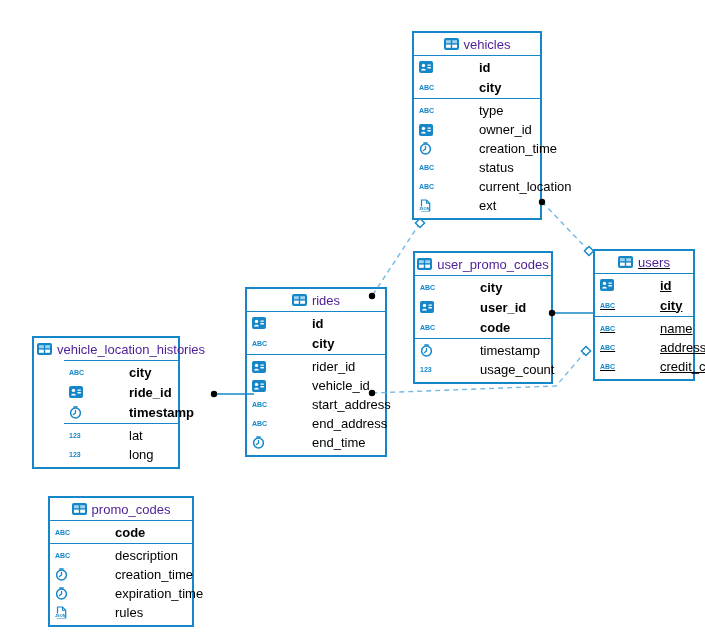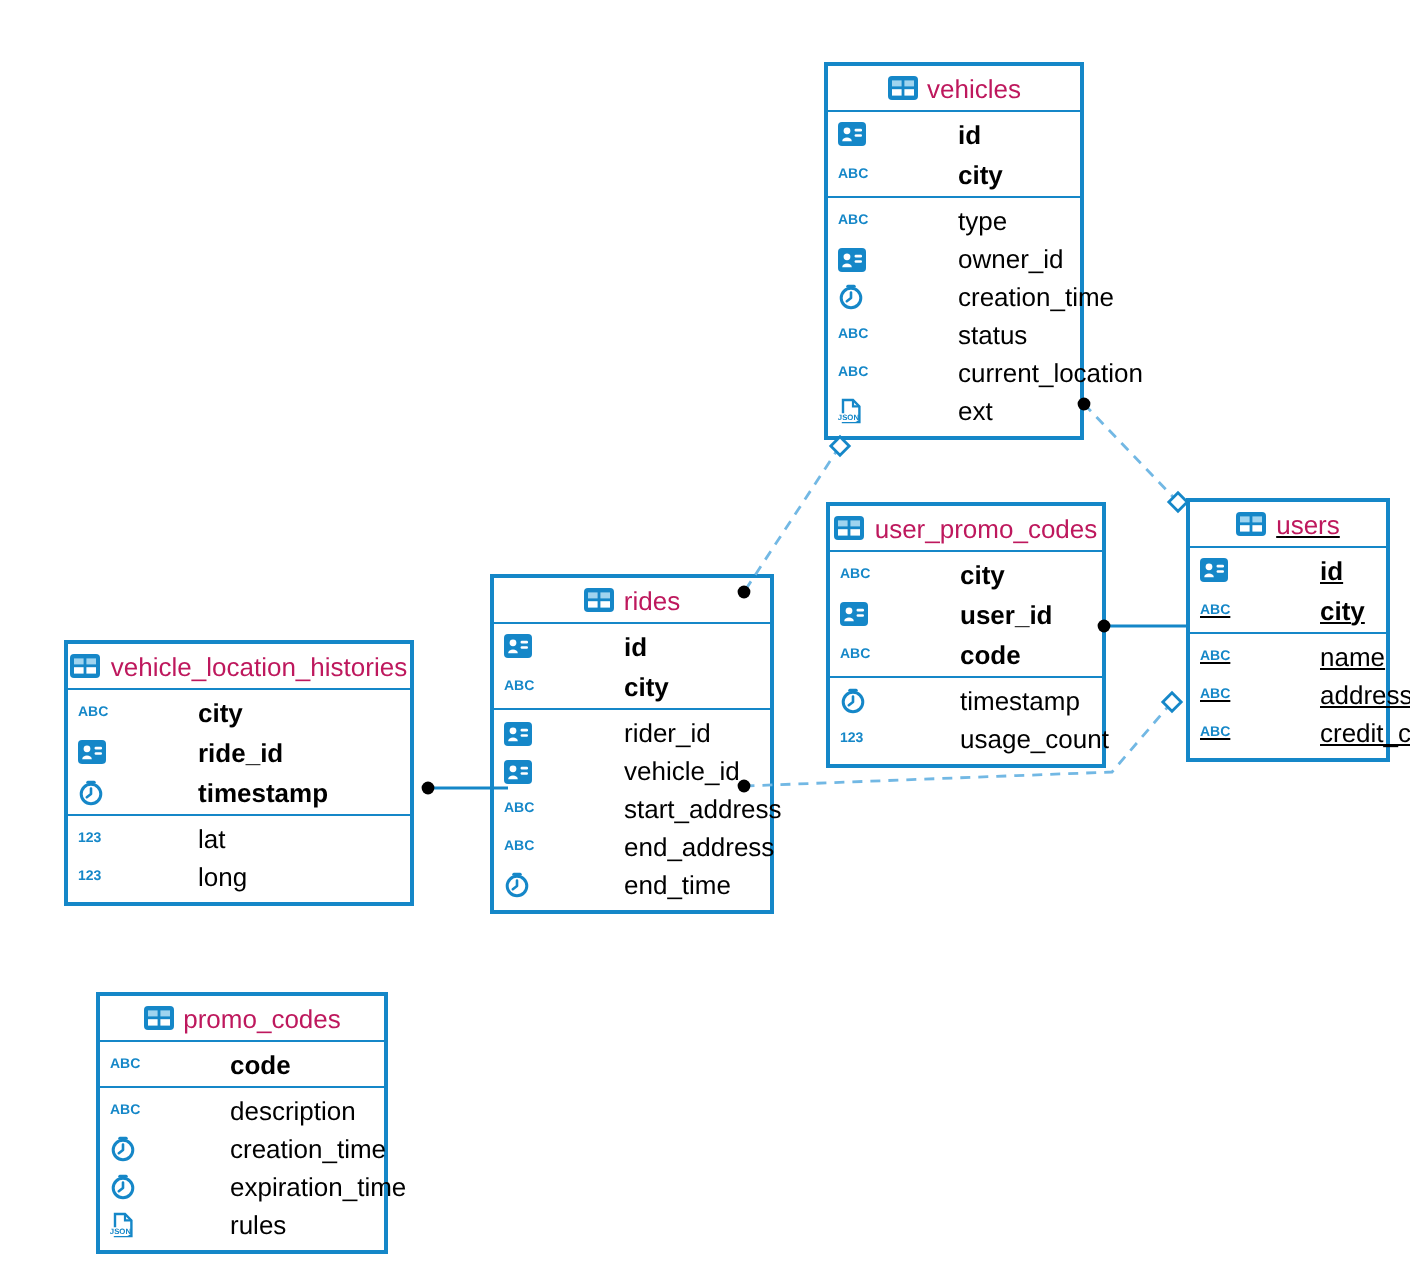--- a/index.html
+++ b/index.html
@@ -19,21 +19,21 @@
   #relations-layer{position:absolute;inset:0;z-index:5;pointer-events:none;}
   .er-table{
     position:absolute;
     background:#fff;
     border:2px solid var(--blue);
   }
   .table-header{
     display:flex;align-items:center;justify-content:center;gap:5px;
     height:23px;
     border-bottom:1px solid var(--blue);
-    font-size:13px;color:#be185d;white-space:nowrap;text-align:center;
+    font-size:13px;color:#4c1d95;white-space:nowrap;text-align:center;
   }
   .pk-section{
     border-bottom:1px solid var(--blue);
     padding:1px 0;
   }
   .field-section{padding:2px 0 3px;}
   .field-row{
     display:flex;align-items:center;
     height:19px;
     padding:0 5px;
@@ -330,21 +330,21 @@
               <svg width="13" height="13" viewBox="0 0 13 13">
                 <circle cx="6.5" cy="7" r="4.9" fill="none" stroke="currentColor" stroke-width="1.5"></circle>
                 <path d="M6.5 4.3 L6.5 7 L4.4 8.6" fill="none" stroke="currentColor" stroke-width="1.3" stroke-linecap="round" stroke-linejoin="round"></path>
                 <path d="M4.9 1.1 L8.1 1.1" stroke="currentColor" stroke-width="1.5" stroke-linecap="round"></path>
               </svg>
             </span>
     <span class="field-name">end_time</span>
   </div>
         </div>
   </div>
-      <div class="er-table" style="left: 32px; top: 320px; width: 175px;">
+      <div class="er-table" style="left: 32px; top: 336px; width: 148px; padding-left: 30px;">
     <div class="table-header">
       <span class="hdr-icon">
             <svg width="15" height="12" viewBox="0 0 15 12">
               <rect x="0" y="0" width="15" height="12" rx="2" fill="currentColor"></rect>
               <rect x="2" y="2.2" width="4.8" height="3" fill="#9fd4ef"></rect>
               <rect x="8.2" y="2.2" width="4.8" height="3" fill="#9fd4ef"></rect>
               <rect x="2" y="6.6" width="4.8" height="3.2" fill="#ffffff"></rect>
               <rect x="8.2" y="6.6" width="4.8" height="3.2" fill="#ffffff"></rect>
             </svg>
           </span>

